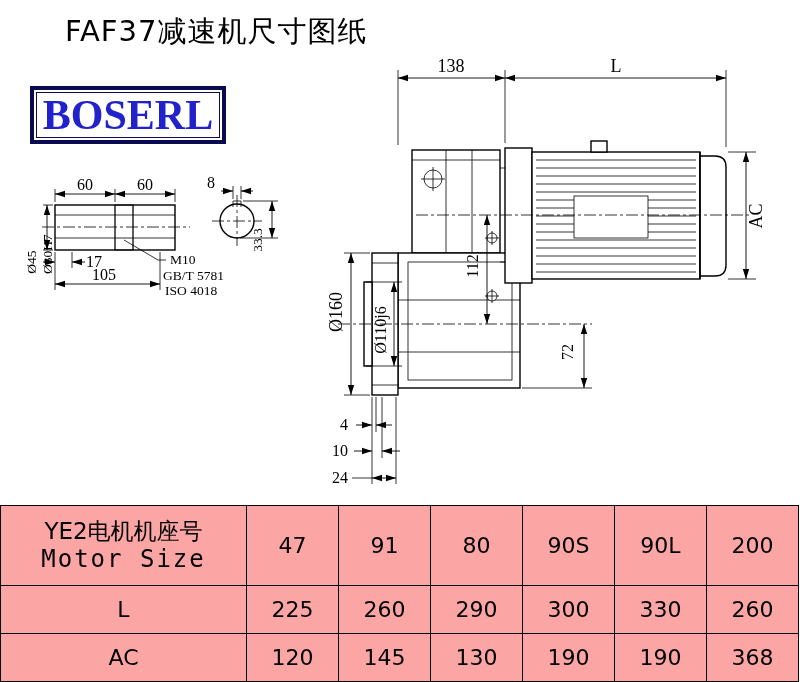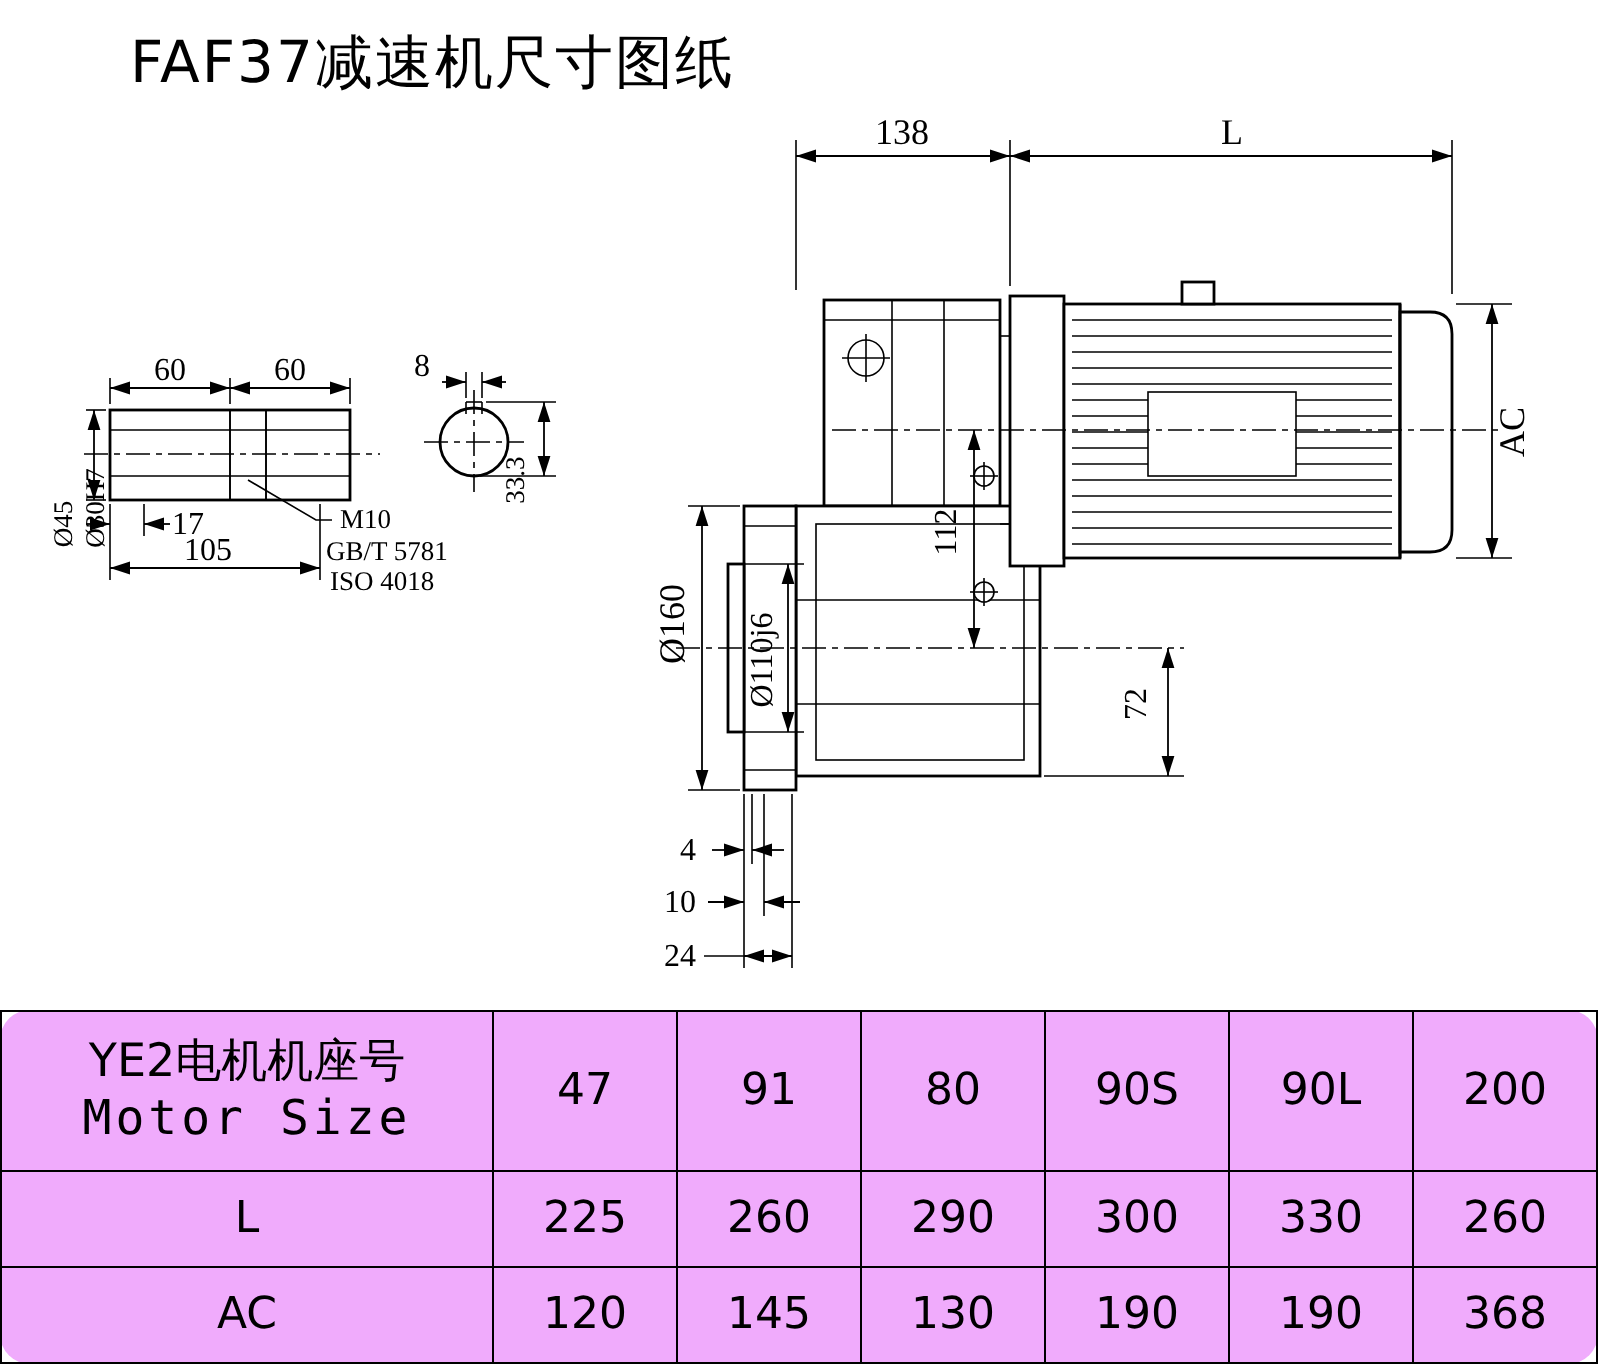--- a/index.html
+++ b/index.html
@@ -19,37 +19,40 @@
   .ln { stroke:#000; stroke-width:1.4; fill:none; }
   .tn { stroke:#000; stroke-width:0.8; fill:none; }
   .cl { stroke:#000; stroke-width:0.8; fill:none; stroke-dasharray:12 3 3 3; }
   .dm { stroke:#000; stroke-width:0.9; fill:none; }
   .wf { fill:#fff; }
   text.dt { font-family:"Liberation Serif", serif; font-size:16px; fill:#000; stroke:none; }
   text.big { font-size:18px; }
   text.sm { font-size:13.5px; }
 
   table.sizes { position:absolute; left:0; top:505px; width:649px; height:177px;
-                border-collapse:collapse; table-layout:fixed; background:#f0abfc;border-radius:15px; }
+                border-collapse:collapse; table-layout:fixed; background:#fca5a5; }
   table.sizes td { border:1.6px solid #000; text-align:center; vertical-align:middle;
                    font-size:22px; padding:0; }
   col.c0 { width:246px; }
   col.c  { width:92px; }
   tr.hdr  { height:63px; }
   tr.drow { height:38px; }
   .hdr-zh { display:block; font-size:23px; line-height:1.25; }
   .hdr-en { display:block; font-family:"DejaVu Sans Mono", monospace; font-size:24px; letter-spacing:2px; line-height:1.2; }
 </style>
 </head>
 <body>
 
 <div class="page">
 
   <div class="title">FAF37减速机尺寸图纸</div>
 
+  <div class="logo">
+    <span>BOSERL</span>
+  </div>
 
   <svg class="drawing" width="800" height="505" viewBox="0 0 800 505">
     <defs>
       <marker id="ar" markerWidth="11" markerHeight="8" refX="10" refY="4" orient="auto-start-reverse" markerUnits="userSpaceOnUse">
         <path d="M0,0.8 L10,4 L0,7.2 Z"></path>
       </marker>
       <pattern id="hatch" width="5" height="5" patternUnits="userSpaceOnUse" patternTransform="rotate(45)">
         <line x1="0" y1="0" x2="0" y2="5" stroke="#000" stroke-width="0.8"></line>
       </pattern>
     </defs>

